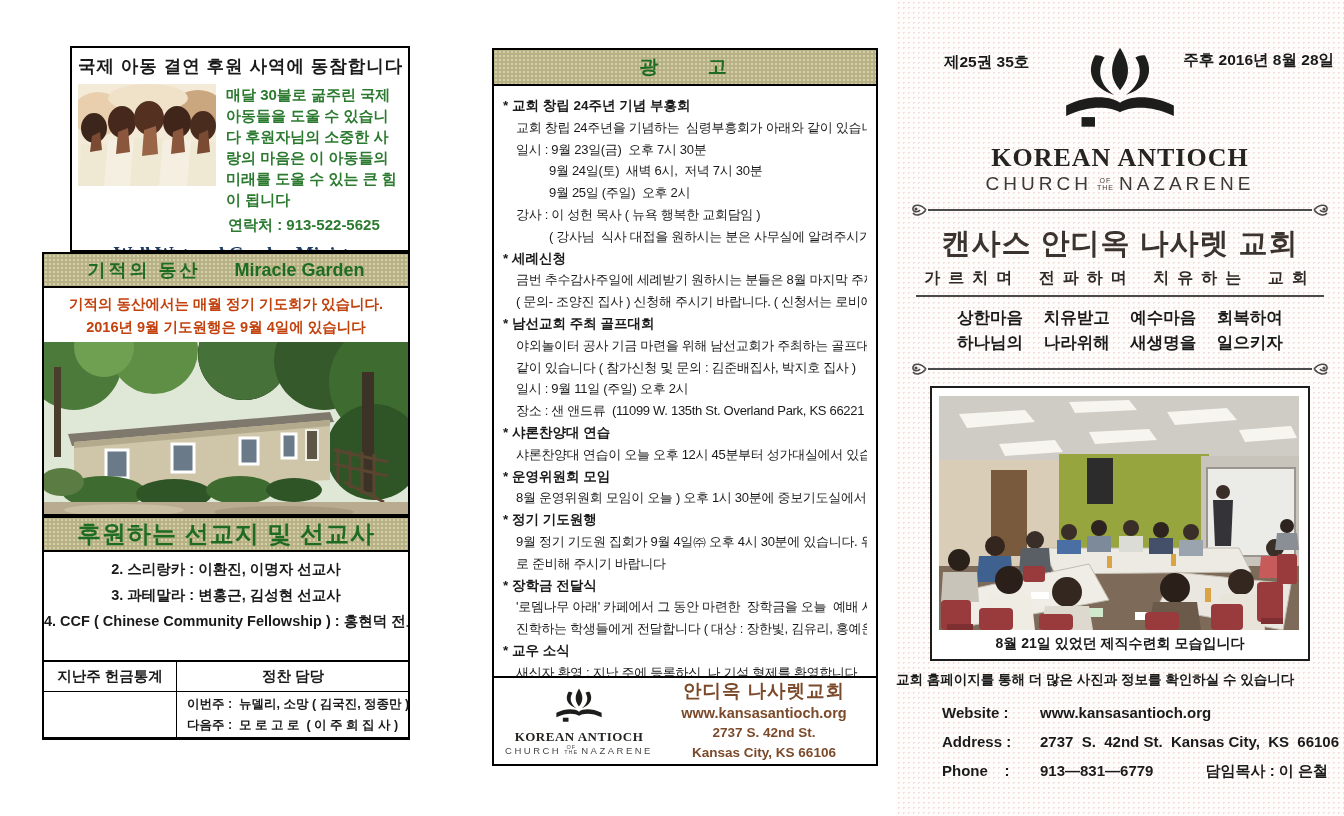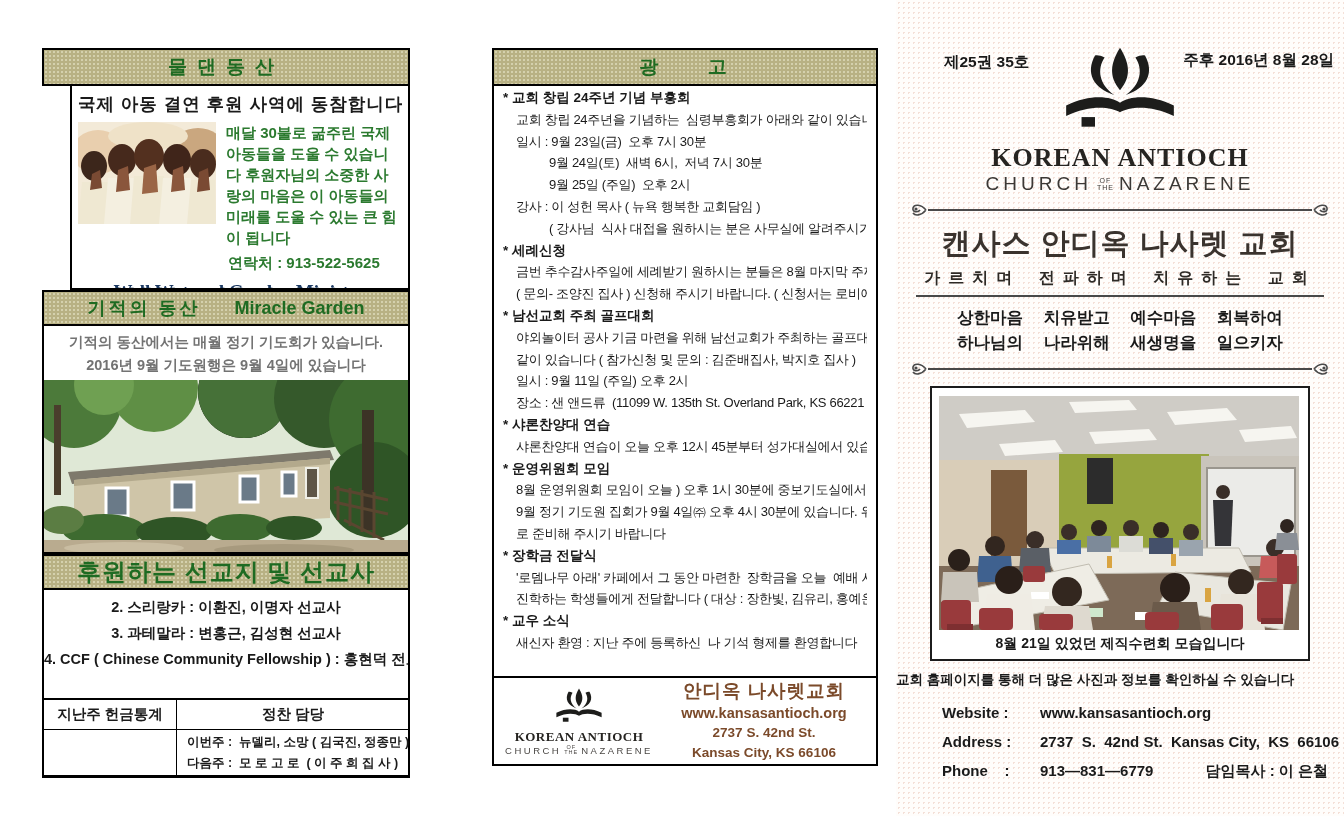--- a/index.html
+++ b/index.html
@@ -22,36 +22,36 @@
   .intl-title{font-size:17.5px;font-weight:bold;text-align:center;letter-spacing:1px;margin:2px 0 6px 0;}
   .intl-row{display:flex;gap:10px;}
   .children-photo{width:138px;height:102px;flex:0 0 auto;border:0;}
   .intl-body{color:#2b7a2f;font-weight:bold;font-size:15px;line-height:21px;flex:1;}
   .intl-contact{color:#2b7a2f;font-weight:bold;font-size:15px;margin:6px 0 0 150px;}
   .ministry{font-family:"Liberation Serif","DejaVu Serif",serif;font-weight:bold;font-size:19px;
             color:#1d3a63;text-align:center;margin-top:8px;text-shadow:1.5px 1.5px 0 #b4bfc8;}
   .hdr2{height:32px;line-height:32px;font-size:18px;}
   .hdr2 .kr{letter-spacing:3px;margin-right:34px;}
   .box2{height:230px;display:flex;flex-direction:column;box-sizing:border-box;}
-  .miracle-line{color:#737373;font-weight:bold;font-size:14.5px;text-align:center;line-height:23px;}
+  .miracle-line{color:#c2410c;font-weight:bold;font-size:14.5px;text-align:center;line-height:23px;}
   .miracle-line:first-child{margin-top:5px;}
   .house-photo{width:364px;height:172px;margin-top:auto;display:block;}
   .hdr3{height:32px;line-height:32px;font-size:24px;letter-spacing:1px;}
   .box3{height:112px;padding-top:4px;box-sizing:border-box;}
   .mis-line{text-align:center;font-weight:bold;font-size:14.5px;line-height:26px;}
   .ltable{display:grid;grid-template-columns:133px 1fr;border:2px solid #000;margin-top:-2px;background:#fff;}
   .lt-cell{border:1px solid #000;margin:-1px 0 0 -1px;display:flex;flex-direction:column;justify-content:center;box-sizing:border-box;}
   .lt-h{height:31px;align-items:center;font-weight:bold;font-size:14.5px;flex-direction:row;justify-content:center;}
   .lt-b{height:47px;}
   .lt-line{font-size:12.5px;font-weight:bold;line-height:21px;padding-left:10px;}
 
   
   .panel-mid{position:absolute;left:492px;top:48px;width:386px;}
   .hdrM{height:34px;line-height:34px;font-size:19px;word-spacing:36px;letter-spacing:4px;}
-  .ann-box{height:594px;padding:1px 9px;box-sizing:border-box;}
+  .ann-box{height:594px;padding:9px 9px;box-sizing:border-box;}
   .ann-title{font-weight:bold;font-size:13.5px;line-height:21.8px;}
   .ann-line{font-size:13px;line-height:21.8px;padding-left:13px;letter-spacing:-0.3px;}
   .ann-line.i2{padding-left:46px;}
   .mid-footer{height:90px;display:flex;align-items:center;box-sizing:border-box;padding:4px 6px;}
   .mf-logo{width:158px;text-align:center;}
   .mf-logo svg{display:block;margin:0 auto;}
   .mf-l1{font-family:"Liberation Serif","DejaVu Serif",serif;font-weight:bold;font-size:13px;color:#262421;letter-spacing:.5px;}
   .mf-l2{font-size:9.5px;color:#4a4744;letter-spacing:2.5px;display:flex;justify-content:center;align-items:center;gap:3px;}
   .ofthe{display:inline-flex;flex-direction:column;font-size:5.5px;letter-spacing:1px;line-height:5.5px;}
   .mf-text{flex:1;text-align:center;color:#7b4a2a;}
@@ -86,21 +86,20 @@
   .rp-label{display:inline-block;min-width:88px;white-space:pre;}
   .rp-val{margin-left:10px;white-space:pre;}
   .rp-pastor{margin-left:auto;margin-right:16px;}
 </style>
 </head>
 <body>
 
 <div class="canvas">
 
   <div class="panel-left">
-    <div class="hdr hdr1 nw">물댄동산</div>
 
     <div class="box box1">
       <div class="intl-title nw">국제 아동 결연 후원 사역에 동참합니다</div>
       <div class="intl-row">
         <svg class="children-photo" viewBox="0 0 138 102">
           <rect width="138" height="102" fill="#f3ead8"></rect>
           <ellipse cx="20" cy="30" rx="26" ry="22" fill="#e9cfae"></ellipse>
           <ellipse cx="120" cy="26" rx="26" ry="20" fill="#caa77f"></ellipse>
           <ellipse cx="70" cy="14" rx="40" ry="14" fill="#efe2c8"></ellipse>
 
@@ -233,20 +232,21 @@
       <div class="ann-line nw pre">같이 있습니다 ( 참가신청 및 문의 : 김준배집사, 박지호 집사 )</div>
       <div class="ann-line nw pre">일시 : 9월 11일 (주일) 오후 2시</div>
       <div class="ann-line nw pre">장소 : 샌 앤드류  (11099 W. 135th St. Overland Park, KS 66221 )</div>
 
       <div class="ann-title nw">* 샤론찬양대 연습</div>
       <div class="ann-line nw pre">샤론찬양대 연습이 오늘 오후 12시 45분부터 성가대실에서 있습니다.</div>
 
       <div class="ann-title nw">* 운영위원회  모임</div>
       <div class="ann-line nw pre">8월 운영위원회 모임이 오늘 ) 오후 1시 30분에 중보기도실에서 있습니다</div>
 
+      <div class="ann-title nw">* 정기 기도원행</div>
       <div class="ann-line nw pre">9월 정기 기도원 집회가 9월 4일㈜ 오후 4시 30분에 있습니다. 위해서 기도</div>
       <div class="ann-line nw pre">로 준비해 주시기 바랍니다</div>
 
       <div class="ann-title nw">* 장학금 전달식</div>
       <div class="ann-line nw pre">'로뎀나무 아래' 카페에서 그 동안 마련한  장학금을 오늘  예배 시 대학에</div>
       <div class="ann-line nw pre">진학하는 학생들에게 전달합니다 ( 대상 : 장한빛, 김유리, 홍예운 )</div>
 
       <div class="ann-title nw">* 교우 소식</div>
       <div class="ann-line nw pre">새신자 환영 : 지난 주에 등록하신  나 기석 형제를 환영합니다</div>
     </div>

